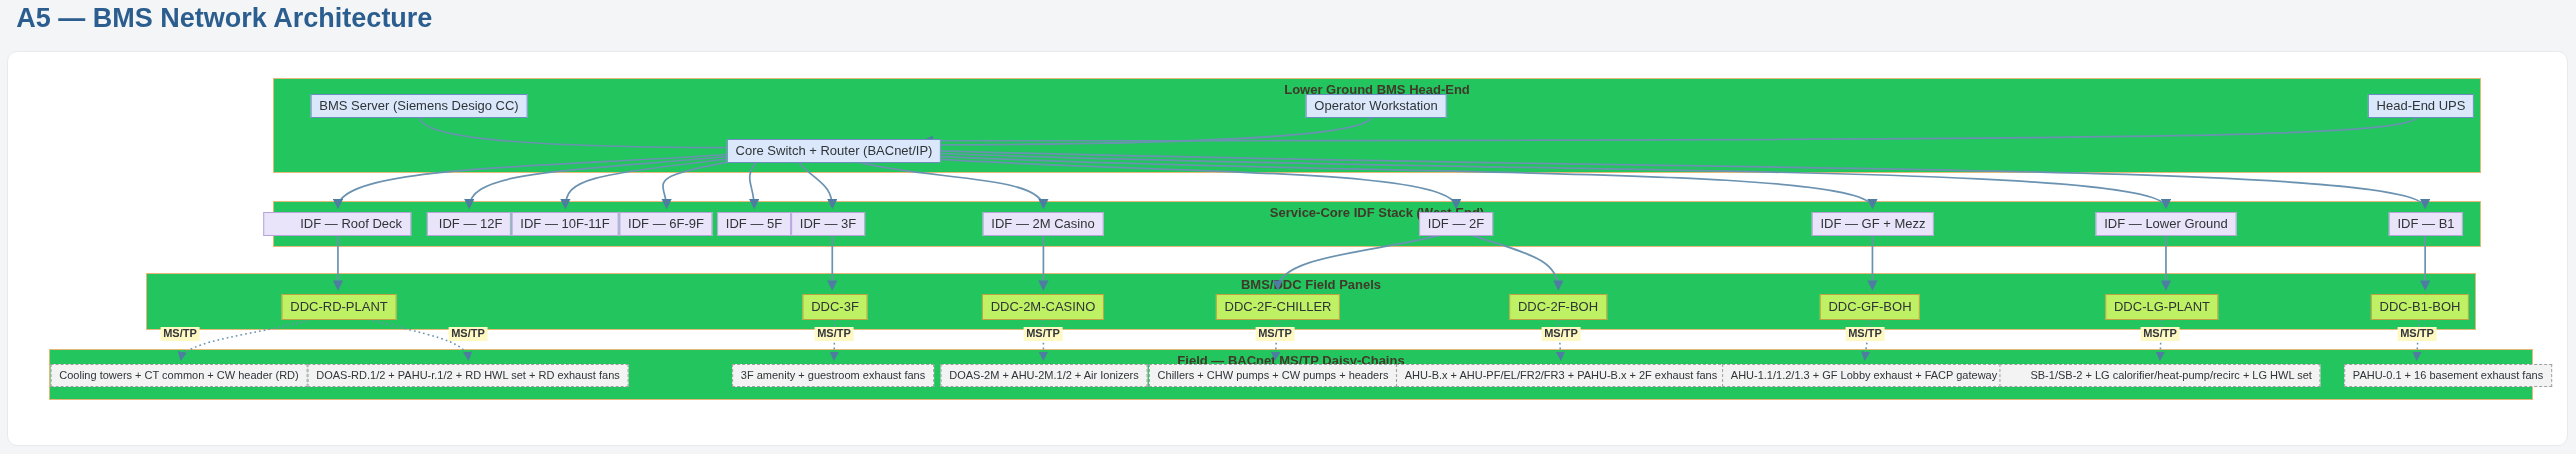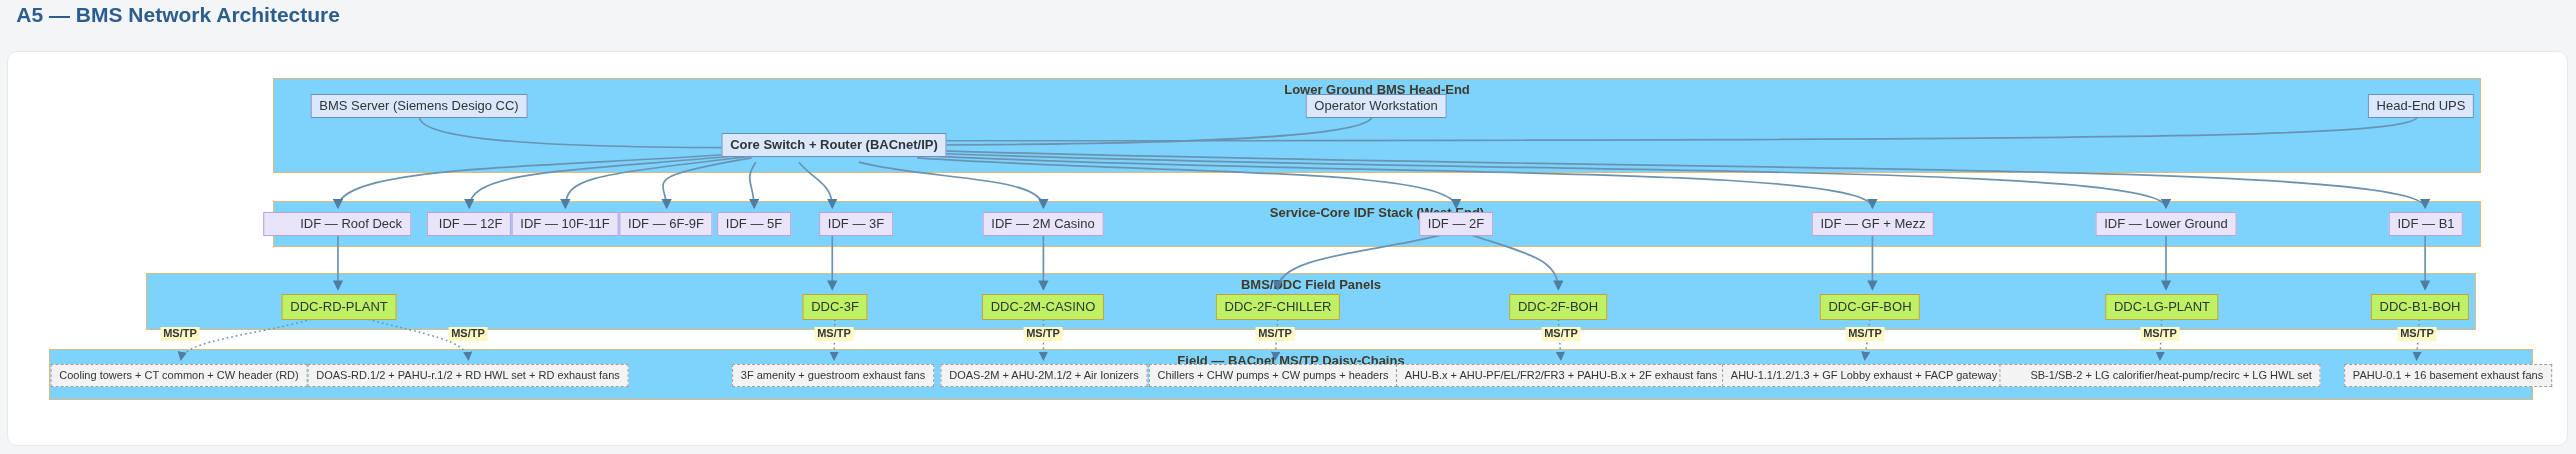--- a/index.html
+++ b/index.html
@@ -3,29 +3,29 @@
 <meta charset="utf-8">
 <style>
   html,body{margin:0;padding:0;}
   body{
     width:2576px;height:454px;position:relative;overflow:hidden;
     background:#f4f5f7;
     font-family:"Liberation Sans", sans-serif;
   }
   .page-title{
     position:absolute;left:16.3px;top:3.4px;margin:0;
-    font-size:21px;font-weight:bold;color:#2b5d8e;white-space:nowrap;
+    font-size:27px;font-weight:bold;color:#2b5d8e;white-space:nowrap;
   }
   .card{
     position:absolute;left:6.9px;top:51px;width:2559px;height:393px;
     background:#ffffff;border:0.9px solid #e7e9ed;border-radius:10.3px;
     z-index:0;
   }
   .band{
-    position:absolute;background:#7dd3fc;border:1.3px solid #e4b877;
+    position:absolute;background:#22c55e;border:1.3px solid #e4b877;
     box-sizing:border-box;z-index:1;padding-left:12px;
   }
   .band-label{
     position:absolute;top:2.6px;left:50%;transform:translateX(-50%);
     font-weight:bold;font-size:13px;color:#41392a;white-space:nowrap;
   }
   svg.edges{position:absolute;left:0;top:0;z-index:3;pointer-events:none;}
   .edge{fill:none;stroke:#6b93b1;stroke-width:2;}
   .edge.dotted{stroke-width:1.8;stroke-dasharray:2 3.5;}
   .node{
@@ -102,28 +102,28 @@
   <path class="edge dotted" d="M 1488 372 L 1485 419" marker-end="url(#arrow)"></path>
   <path class="edge dotted" d="M 1815 372 L 1818 419" marker-end="url(#arrow)"></path>
   <path class="edge dotted" d="M 2178 372 L 2172 419" marker-end="url(#arrow)"></path>
   <path class="edge dotted" d="M 2518 372 L 2516 419" marker-end="url(#arrow)"></path>
   <path class="edge dotted" d="M 2818 372 L 2815 419" marker-end="url(#arrow)"></path>
 </svg>
 
 <div class="node ip" style="left:419px;top:94px;">BMS Server (Siemens Desigo CC)</div>
 <div class="node ip" style="left:1376px;top:94px;">Operator Workstation</div>
 <div class="node ip" style="left:2421px;top:94px;">Head-End UPS</div>
-<div class="node ip" style="left:834px;top:133px;font-weight:bold;">Core Switch + Router (BACnet/IP)</div>
+<div class="node ip" style="left:834px;top:139px;">Core Switch + Router (BACnet/IP)</div>
 
 <div class="node idf" style="left:337px;top:212px;padding-left:36px;">IDF — Roof Deck</div>
 <div class="node idf" style="left:469px;top:212px;padding-left:11px;">IDF — 12F</div>
 <div class="node idf" style="left:565px;top:212px;">IDF — 10F-11F</div>
 <div class="node idf" style="left:666px;top:212px;">IDF — 6F-9F</div>
 <div class="node idf" style="left:754px;top:212px;">IDF — 5F</div>
-<div class="node idf" style="left:856px;top:212px;">IDF — 3F</div>
+<div class="node idf" style="left:828px;top:212px;">IDF — 3F</div>
 <div class="node idf" style="left:1043px;top:212px;">IDF — 2M Casino</div>
 <div class="node idf" style="left:1456px;top:212px;">IDF — 2F</div>
 <div class="node idf" style="left:1873px;top:212px;">IDF — GF + Mezz</div>
 <div class="node idf" style="left:2166px;top:212px;">IDF — Lower Ground</div>
 <div class="node idf" style="left:2426px;top:212px;">IDF — B1</div>
 
 <div class="node ddc" style="left:339px;top:294px;">DDC-RD-PLANT</div>
 <div class="node ddc" style="left:835px;top:294px;">DDC-3F</div>
 <div class="node ddc" style="left:1043px;top:294px;">DDC-2M-CASINO</div>
 <div class="node ddc" style="left:1278px;top:294px;">DDC-2F-CHILLER</div>

